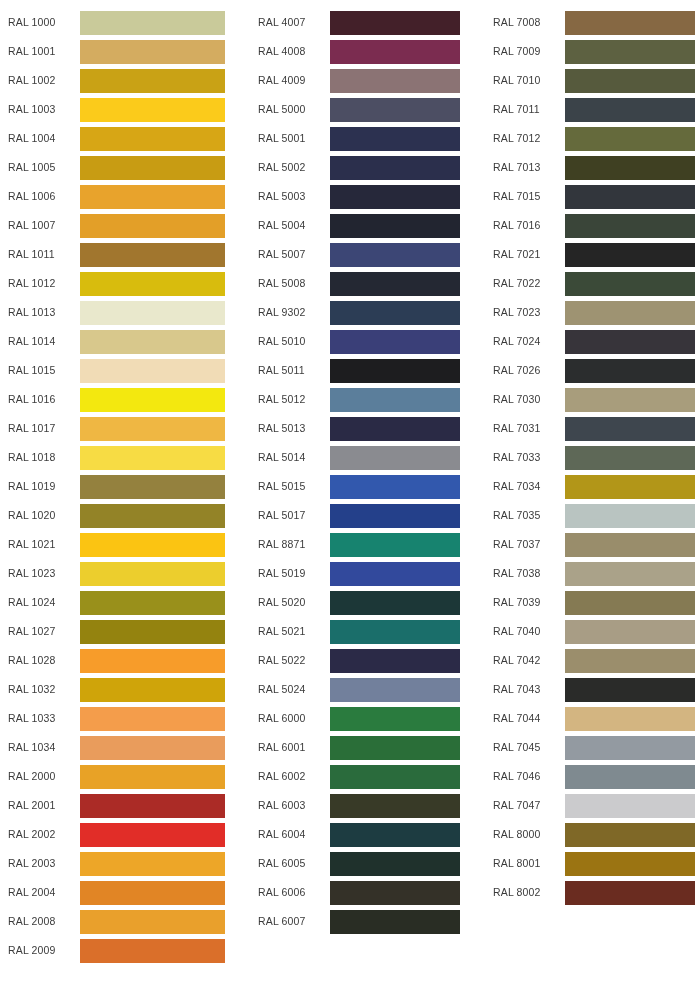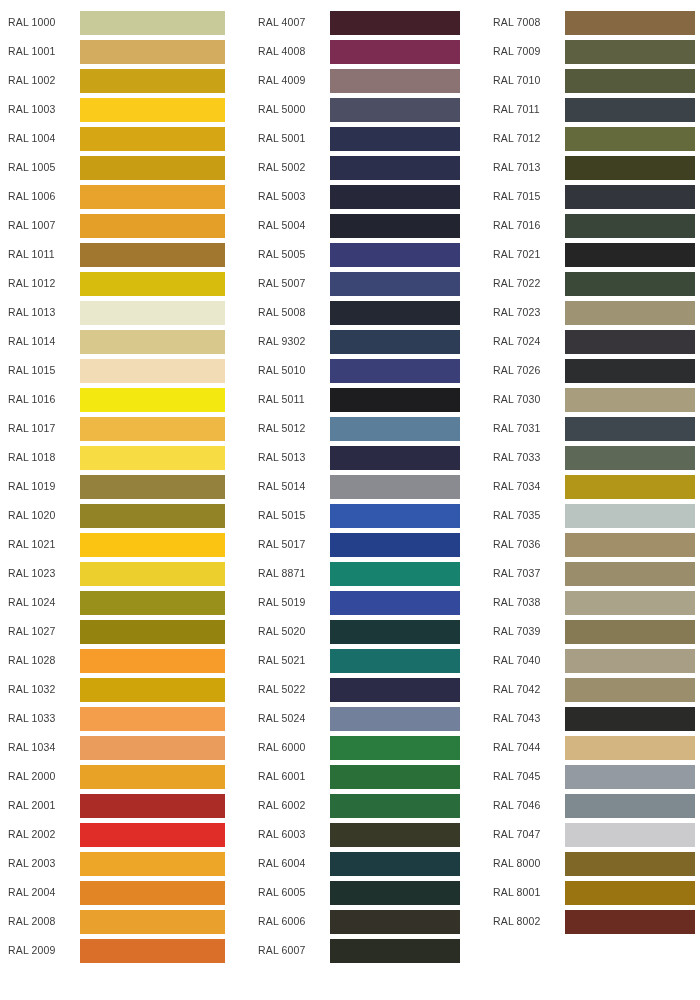--- a/index.html
+++ b/index.html
@@ -223,24 +223,20 @@
       </div>
       <div class="swatch-row">
         <span class="ral-label" style="color: rgb(59, 59, 59);">RAL 5003</span>
         <div class="swatch" title="RAL 5003" style="background: rgb(38, 40, 58);"></div>
       </div>
       <div class="swatch-row">
         <span class="ral-label" style="color: rgb(59, 59, 59);">RAL 5004</span>
         <div class="swatch" title="RAL 5004" style="background: rgb(34, 37, 48);"></div>
       </div>
       <div class="swatch-row">
-        <span class="ral-label" style="color: rgb(59, 59, 59);">RAL 5005</span>
-        <div class="swatch" title="RAL 5005" style="background: rgb(57, 59, 116);"></div>
-      </div>
-      <div class="swatch-row">
         <span class="ral-label" style="color: rgb(59, 59, 59);">RAL 5007</span>
         <div class="swatch" title="RAL 5007" style="background: rgb(60, 70, 117);"></div>
       </div>
       <div class="swatch-row">
         <span class="ral-label" style="color: rgb(59, 59, 59);">RAL 5008</span>
         <div class="swatch" title="RAL 5008" style="background: rgb(36, 40, 51);"></div>
       </div>
       <div class="swatch-row">
         <span class="ral-label" style="color: rgb(59, 59, 59);">RAL 9302</span>
         <div class="swatch" title="RAL 5009" style="background: rgb(44, 61, 85);"></div>
@@ -395,24 +391,20 @@
         <span class="ral-label" style="color: rgb(59, 59, 59);">RAL 7033</span>
         <div class="swatch" title="RAL 7033" style="background: rgb(94, 104, 87);"></div>
       </div>
       <div class="swatch-row">
         <span class="ral-label" style="color: rgb(59, 59, 59);">RAL 7034</span>
         <div class="swatch" title="RAL 7034" style="background: rgb(178, 150, 24);"></div>
       </div>
       <div class="swatch-row">
         <span class="ral-label" style="color: rgb(59, 59, 59);">RAL 7035</span>
         <div class="swatch" title="RAL 7035" style="background: rgb(185, 196, 193);"></div>
-      </div>
-      <div class="swatch-row">
-        <span class="ral-label" style="color: rgb(59, 59, 59);">RAL 7036</span>
-        <div class="swatch" title="RAL 7036" style="background: rgb(160, 143, 105);"></div>
       </div>
       <div class="swatch-row">
         <span class="ral-label" style="color: rgb(59, 59, 59);">RAL 7037</span>
         <div class="swatch" title="RAL 7037" style="background: rgb(153, 141, 107);"></div>
       </div>
       <div class="swatch-row">
         <span class="ral-label" style="color: rgb(59, 59, 59);">RAL 7038</span>
         <div class="swatch" title="RAL 7038" style="background: rgb(170, 162, 137);"></div>
       </div>
       <div class="swatch-row">

